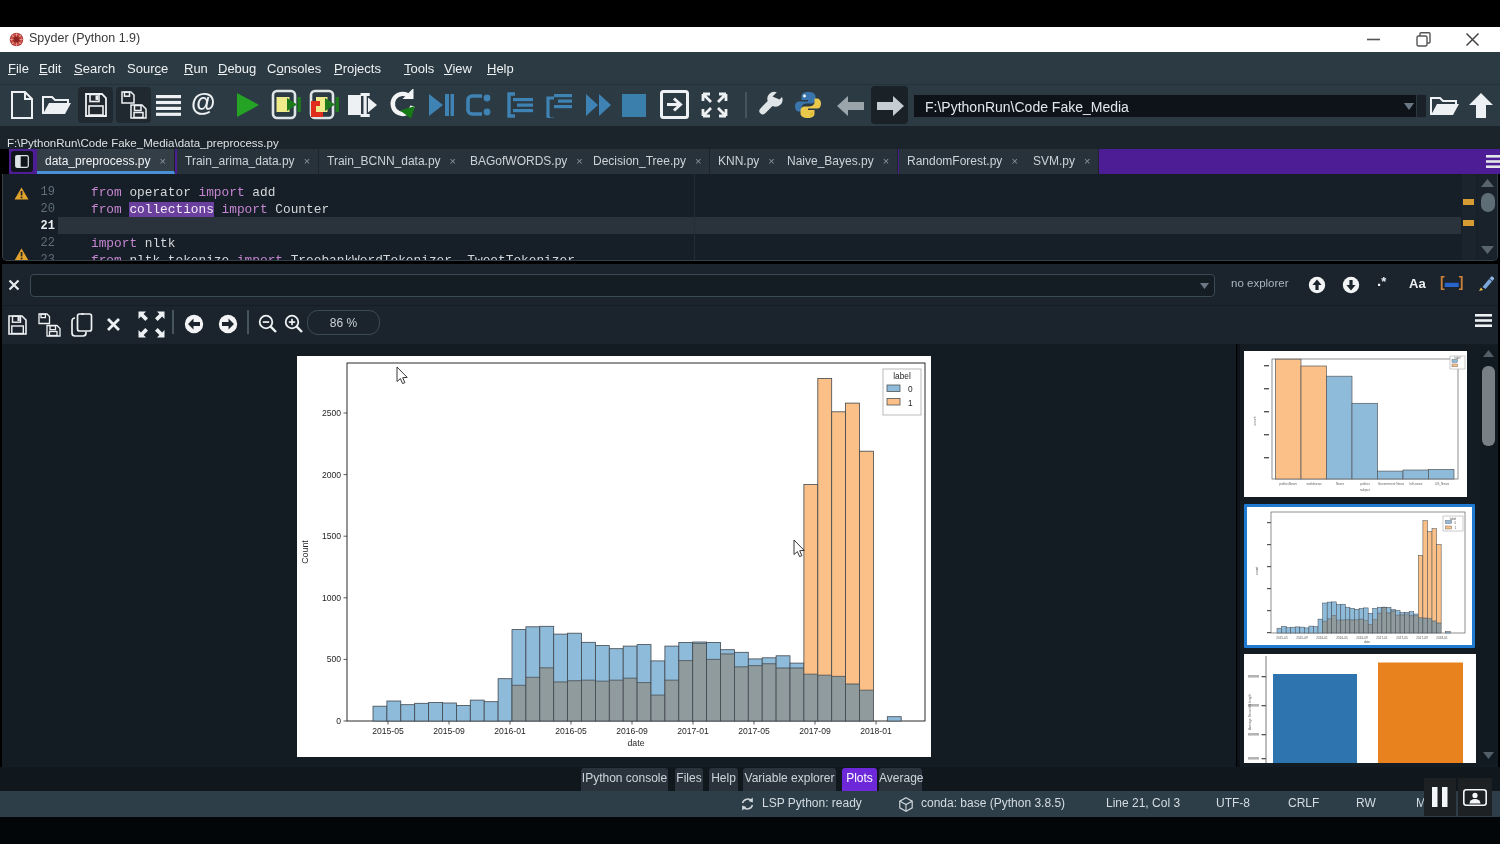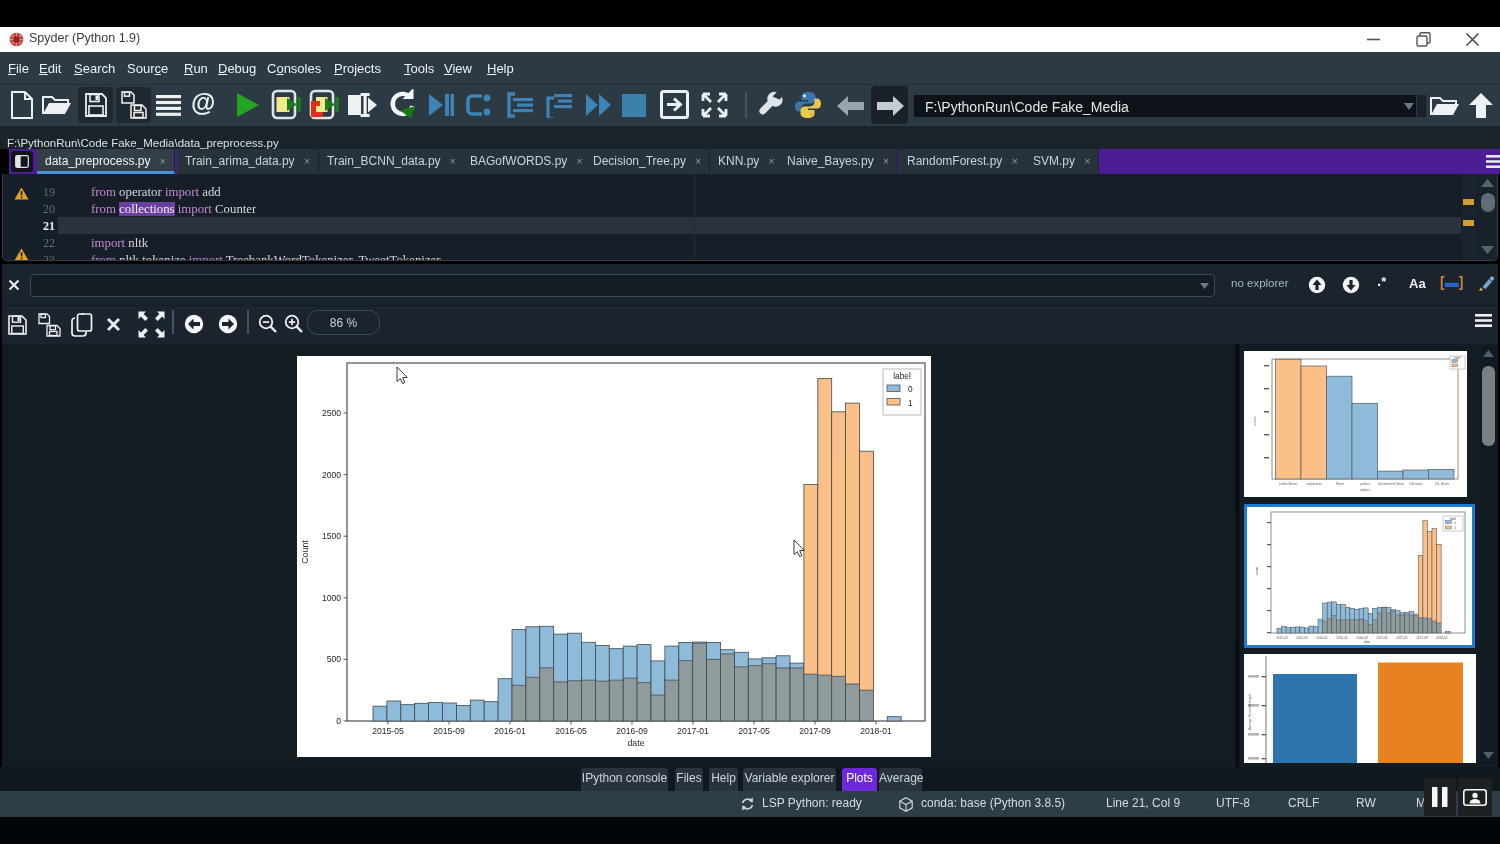--- a/index.html
+++ b/index.html
@@ -4,21 +4,21 @@
 html,body {width:1500px;height:844px;background:#000;font-family:"Liberation Sans",sans-serif;overflow:hidden}
 .abs {position:absolute}
 #titlebar {position:absolute;left:0;top:27px;width:1500px;height:25px;background:#fff}
 #menubar {position:absolute;left:0;top:52px;width:1500px;height:32px;background:#2c3a43;color:#eef1f3;font-size:13px}
 .mi {position:absolute;top:9px}
 #toolbar {position:absolute;left:0;top:84px;width:1500px;height:42px;background:#2c3a43;border-top:1px solid #253239}
 #crumb {position:absolute;left:0;top:126px;width:1500px;height:23px;background:#1b242b;color:#dde2e5;font-size:11.5px}
 #tabbar {position:absolute;left:9px;top:149px;width:1500px;height:25px;background:#4c1d95}
 .tab {position:absolute;top:0;height:25px;background:#28323a;color:#ccd3d8;font-size:12px;line-height:25px;padding:0 8px;border-right:1px solid #1b242b;white-space:nowrap}
 .tab .x {color:#8a969e;margin-left:9px;font-size:11px}
-#editor {position:absolute;left:2px;top:174px;width:1496px;height:87px;background:#161e27;border:1px solid #343f48;border-top:none;border-radius:0 0 5px 5px;overflow:hidden;font-family:Liberation Serif, serif;font-size:12.8px}
+#editor {position:absolute;left:2px;top:174px;width:1496px;height:87px;background:#161e27;border:1px solid #343f48;border-top:none;border-radius:0 0 5px 5px;overflow:hidden;font-family:Liberation Mono, monospace;font-size:12.8px}
 .lnum {position:absolute;width:40px;text-align:right;color:#5f6f7b;font-size:12px}
 .cl {color:#d5d8da;position:absolute;left:88px;white-space:pre}
 .kw {color:#c586d2}
 #findbar {position:absolute;left:2px;top:264px;width:1496px;height:41px;background:#1b242c}
 #plotbar {position:absolute;left:2px;top:305px;width:1496px;height:39px;background:#1b242c;border-top:1px solid #151d24}
 #plotsarea {position:absolute;left:2px;top:344px;width:1234px;height:423px;background:#141c23}
 #sidebar {position:absolute;left:1239px;top:344px;width:259px;height:423px;background:#141c23}
 #btabs {position:absolute;left:0;top:767px;width:1500px;height:24px;background:#10171d}
 .btab {position:absolute;top:1px;height:28px;line-height:21px;background:#2a333c;border-radius:3px;color:#ccd5da;font-size:12px;text-align:center}
 #statusbar {position:absolute;left:0;top:791px;width:1500px;height:26px;background:#2d3e49;color:#d4dce1;font-size:12px}
@@ -758,21 +758,21 @@
       <path d="M12 4 A 5.5 5.5 0 0 0 2.5 6 M3 10 A 5.5 5.5 0 0 0 12.5 8" stroke="#cfd6db" stroke-width="1.5" fill="none"></path>
       <path d="M12.8 0.5 L12.8 5.5 L8.5 4 Z" fill="#cfd6db"></path>
       <path d="M2.2 13.5 L2.2 8.5 L6.5 10 Z" fill="#cfd6db"></path>
     </svg>
  <span class="sbi" style="left:762px">LSP Python: ready</span>
  <svg class="sbi" style="left:899px;top:6px" width="14" height="15" viewBox="0 0 14 15">
       <path d="M7 0.8 L13.2 4.2 V10.8 L7 14.2 L0.8 10.8 V4.2 Z" fill="none" stroke="#cfd6db" stroke-width="1.2"></path>
       <path d="M0.9 4.3 L7 7.6 L13.1 4.3 M7 7.6 V14" stroke="#cfd6db" stroke-width="1.1" fill="none"></path>
     </svg>
  <span class="sbi" style="left:921px">conda: base (Python 3.8.5)</span>
- <span class="sbi" style="left:1106px">Line 21, Col 9</span>
+ <span class="sbi" style="left:1106px">Line 21, Col 3</span>
  <span class="sbi" style="left:1216px">UTF-8</span>
  <span class="sbi" style="left:1288px">CRLF</span>
  <span class="sbi" style="left:1356px">RW</span>
  <span class="sbi" style="left:1416px">M</span>
 </div>
 
 <div id="bottomblack"></div>
 
 <div class="abs" style="left:1424px;top:778px;width:32px;height:38px;background:#1d2124"></div>
 <div class="abs" style="left:1458px;top:778px;width:34px;height:38px;background:#1d2124"></div>

